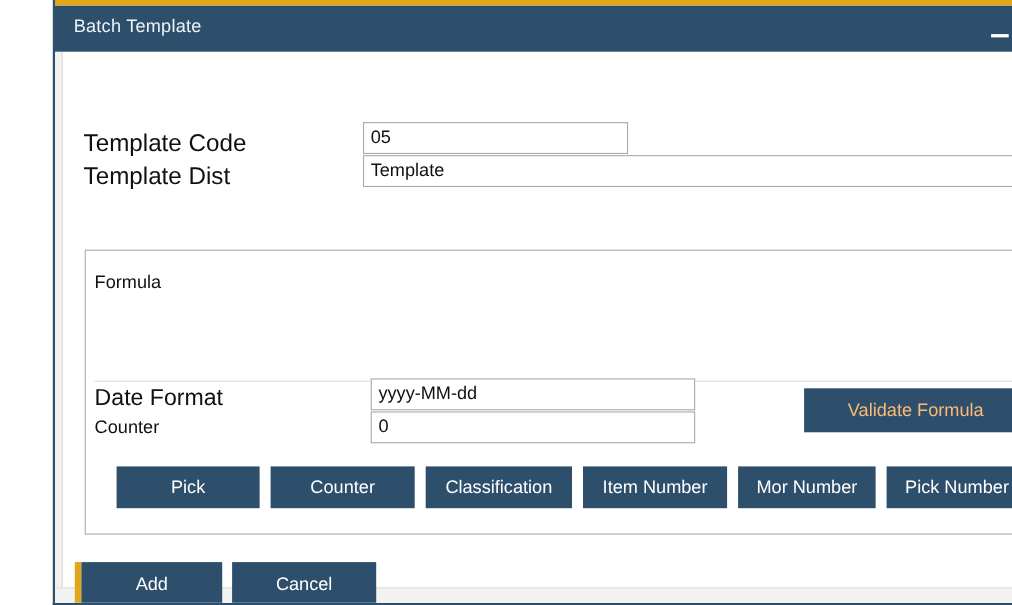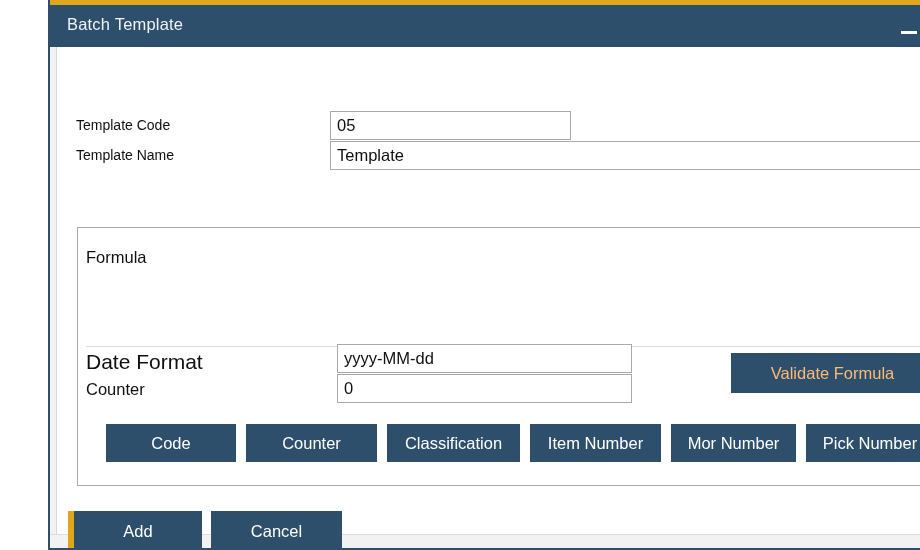--- a/index.html
+++ b/index.html
@@ -98,21 +98,21 @@
   }
   #bottom-edge {
     position: absolute;
     left: 0; bottom: 0;
     width: 100%; height: 14px;
     background: #f2f2f2;
     border-top: 1px solid #dddddd;
   }
   .form-label {
     position: absolute;
-    font-size: 14px;
+    font-size: 22px;
     color: #101010;
     white-space: nowrap;
   }
   .field {
     position: absolute;
     background: #ffffff;
     border: 1px solid #a9a9a9;
     font-size: 16.5px;
     color: #101010;
     display: flex;
@@ -313,41 +313,41 @@
   </div>
 
   <div id="content">
 
     <div id="left-edge"></div>
     <div id="bottom-edge"></div>
 
     <div class="form-label" id="lbl-tcode">Template Code</div>
     <div class="field" id="fld-tcode">05</div>
 
-    <div class="form-label" id="lbl-tname">Template Name</div>
+    <div class="form-label" id="lbl-tname">Template Dist</div>
     <div class="field" id="fld-tname">Template</div>
 
 
     <div id="tabpanel">
 
       <div id="lbl-formula">Formula</div>
 
 
       <div id="divider-formula"></div>
 
       <div id="lbl-dateformat">Date Format</div>
       <div id="fld-dateformat">yyyy-MM-dd</div>
 
       <div id="lbl-counter">Counter</div>
       <div id="fld-counter">0</div>
 
       <div id="btn-validate">Validate Formula</div>
 
       <div id="token-row">
-          <div class="token-btn" style="left: 24px; width: 130px;">Code</div>
+          <div class="token-btn" style="left: 24px; width: 130px;">Pick</div>
           <div class="token-btn" style="left: 164px; width: 131px;">Counter</div>
           <div class="token-btn" style="left: 448px; width: 131px;">Item Number</div>
           <div class="token-btn" style="left: 305px; width: 133px;">Classification</div>
           <div class="token-btn" style="left: 589px; width: 125px;">Mor Number</div>
           <div class="token-btn" style="left: 724px; width: 128px;">Pick Number</div>
         </div>
     </div>
 
     <div id="btn-add-accent"></div>
     <div id="btn-add">Add</div>

